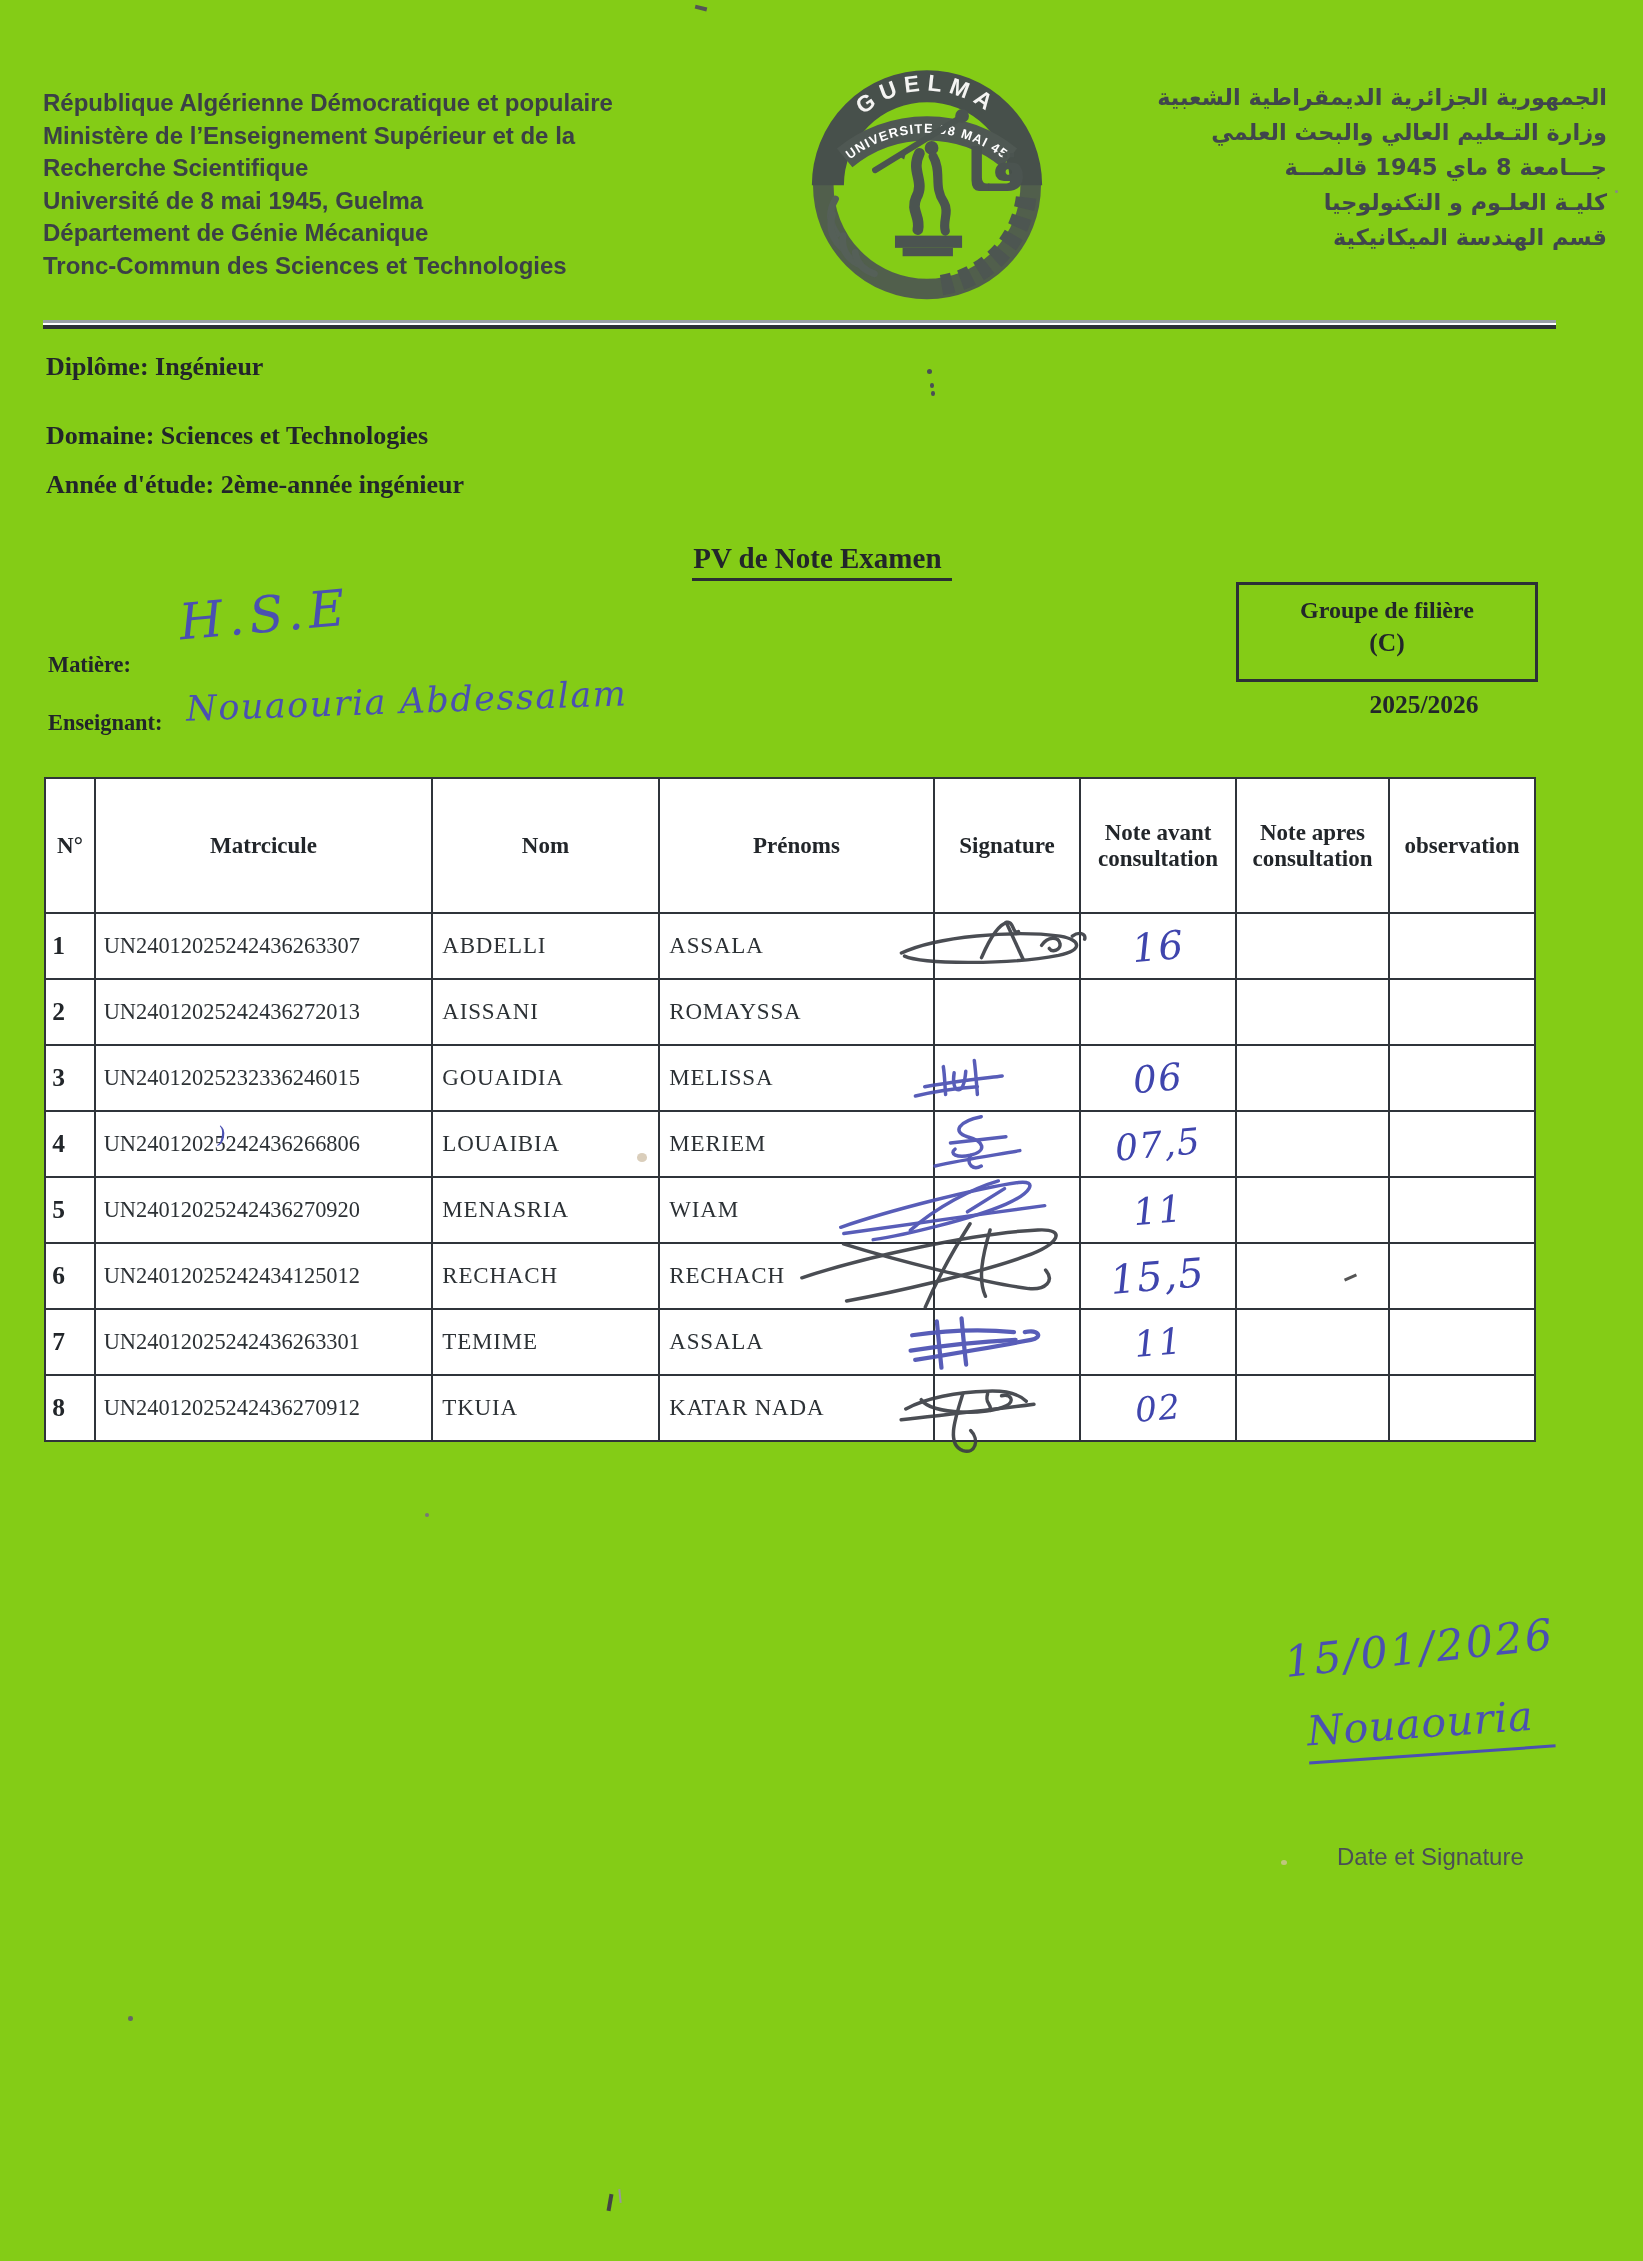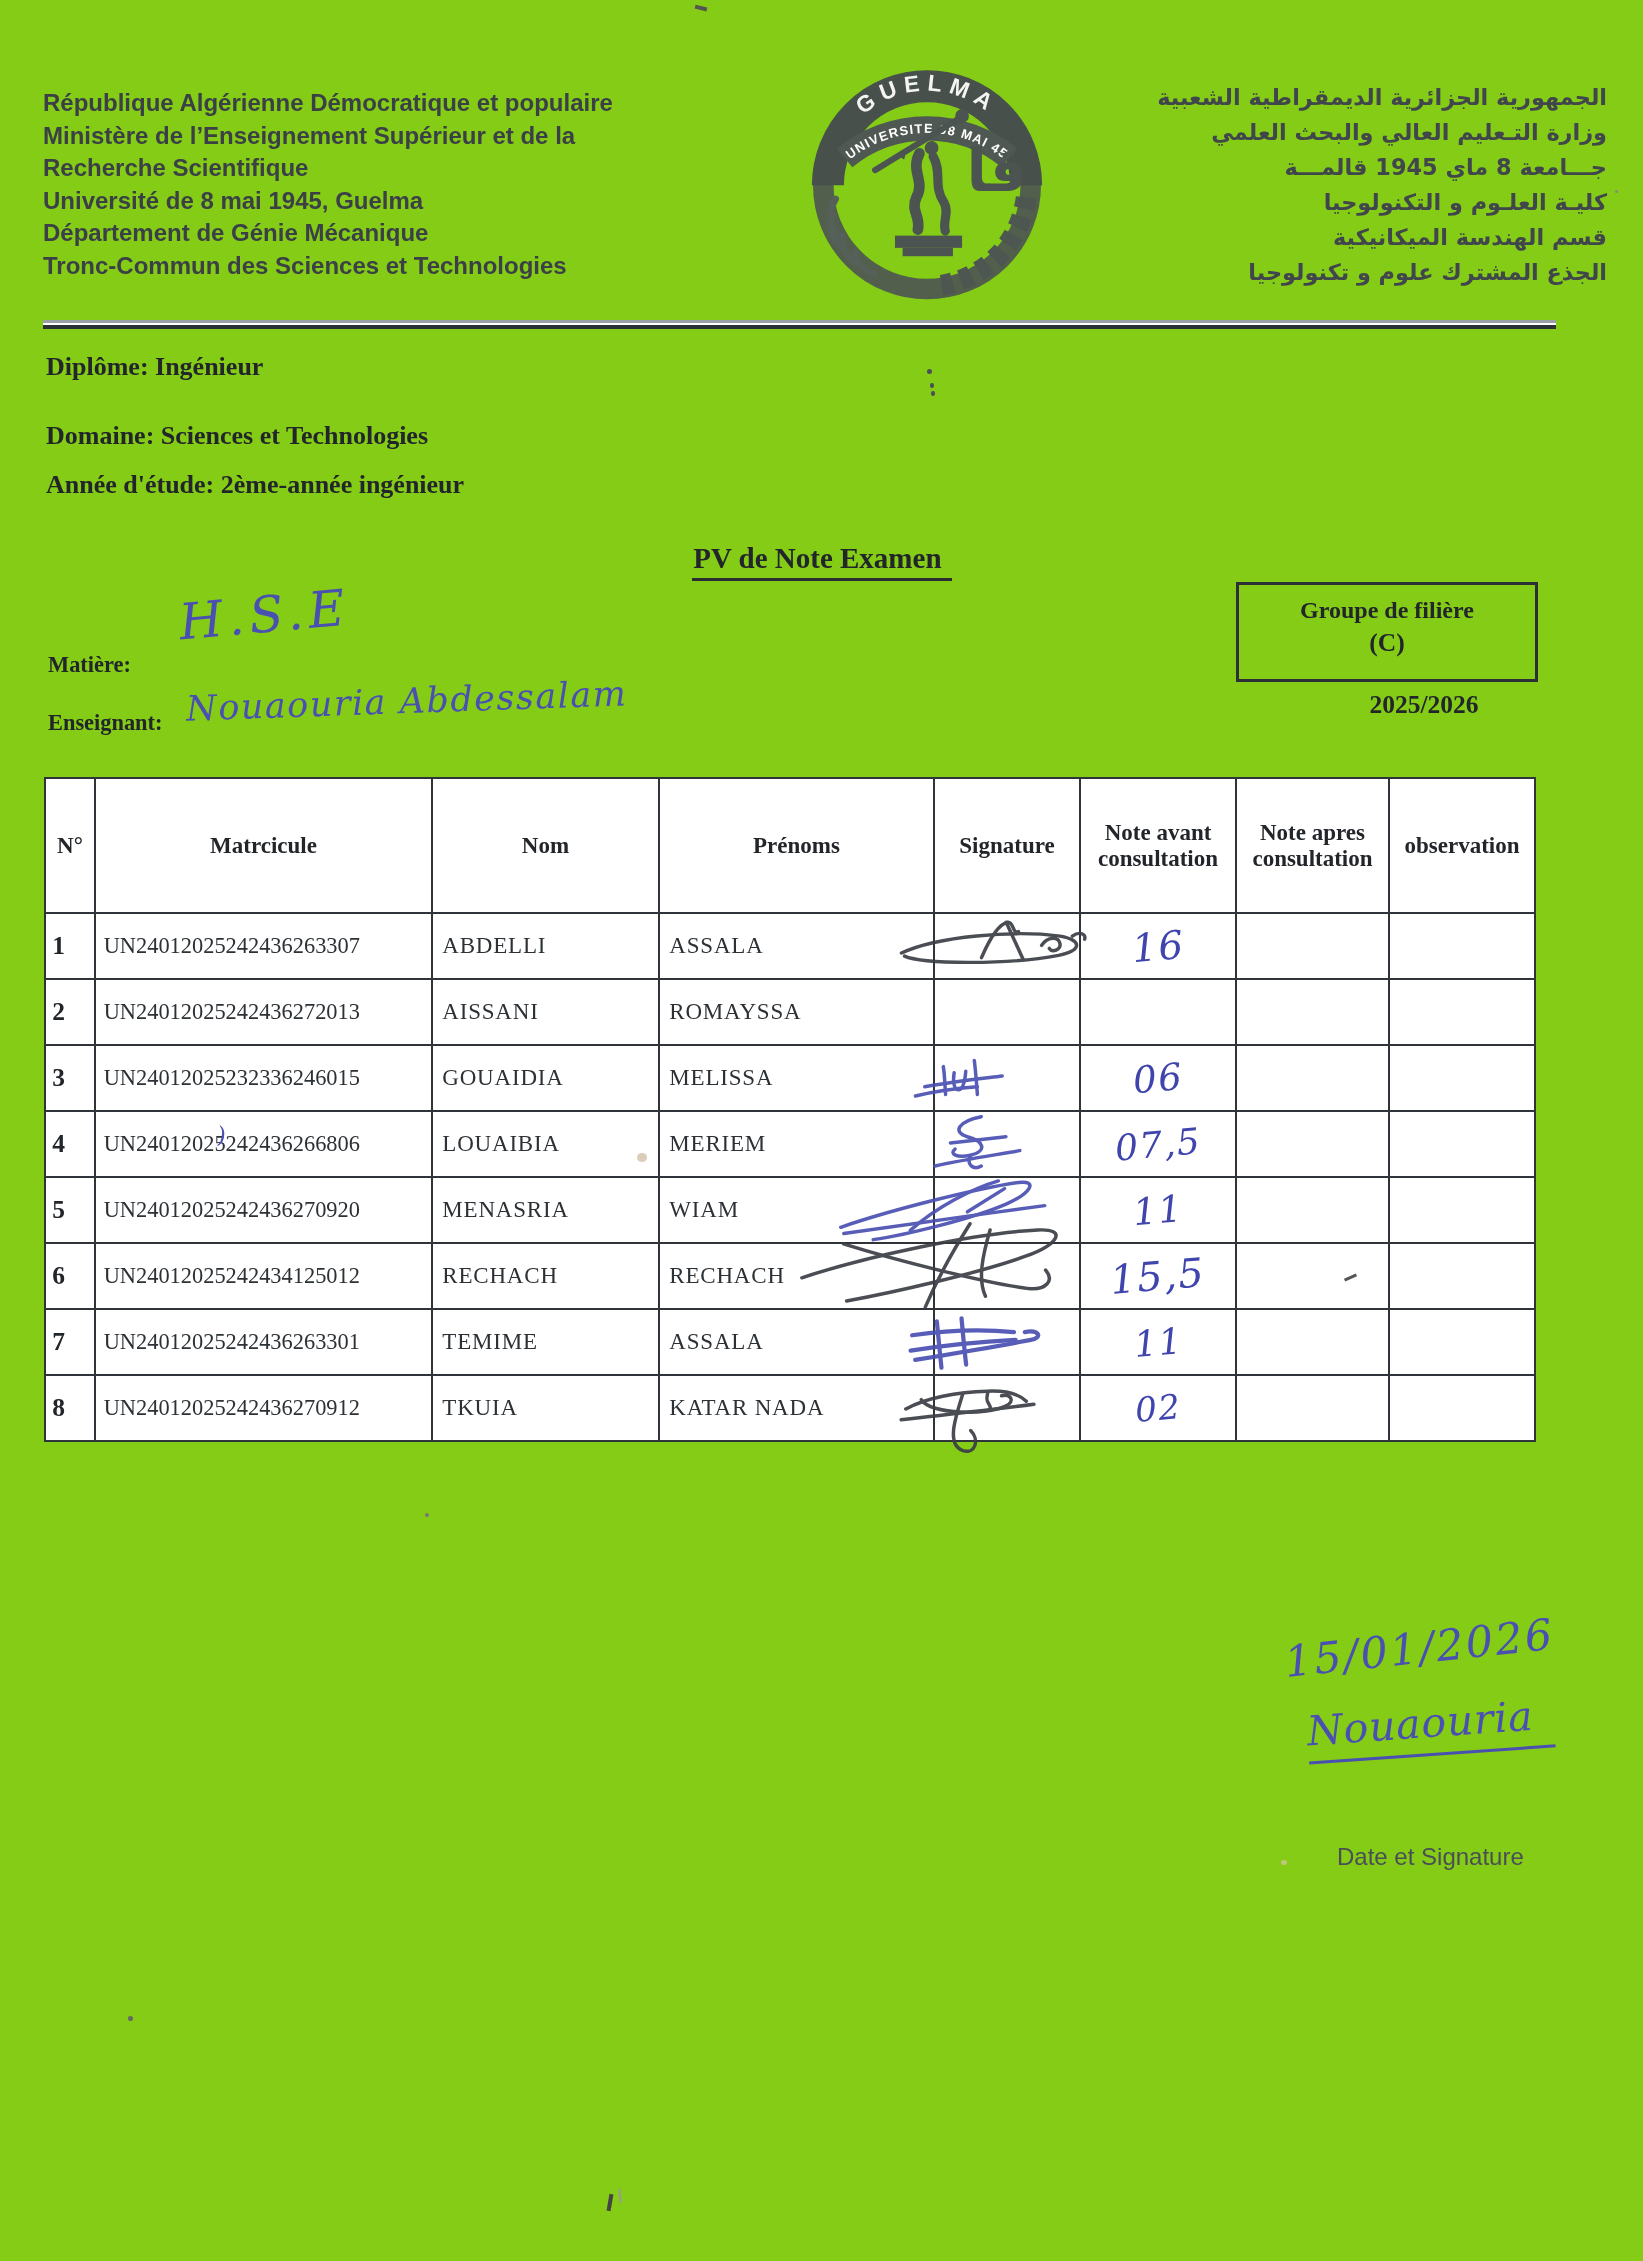--- a/index.html
+++ b/index.html
@@ -122,21 +122,20 @@
 
     <text x="252" y="178" font-family="DejaVu Sans, sans-serif" font-size="78" font-weight="bold" fill="#4b5450" text-anchor="middle" direction="rtl">قا</text>
   </svg>
 
   <div class="hdr-right">
     <div>الجمهورية الجزائرية الديمقراطية الشعبية</div>
     <div>وزارة التـعليم العالي والبحث العلمي</div>
     <div>جـــامعة 8 ماي 1945 قالمـــة</div>
     <div>كليـة العلـوم و التكنولوجيا</div>
     <div>قسم الهندسة الميكانيكية</div>
-    <div>الجذع المشترك علوم و تكنولوجيا</div>
   </div>
 
   <div class="divider"></div>
 
   <div class="info-line i1">Diplôme: Ingénieur</div>
   <div class="info-line i2">Domaine: Sciences et Technologies</div>
   <div class="info-line i3">Année d'étude: 2ème-année ingénieur</div>
 
   <div class="doc-title">
     <span>PV de Note Examen</span>

